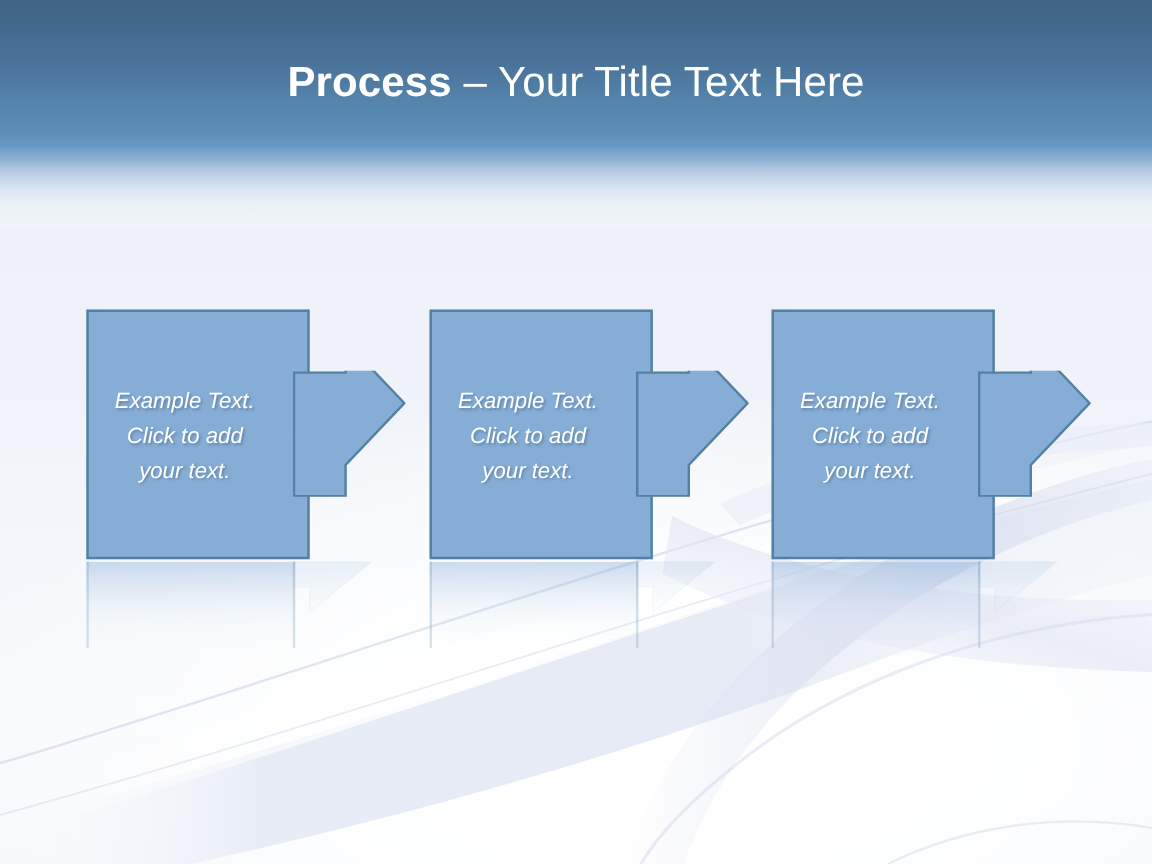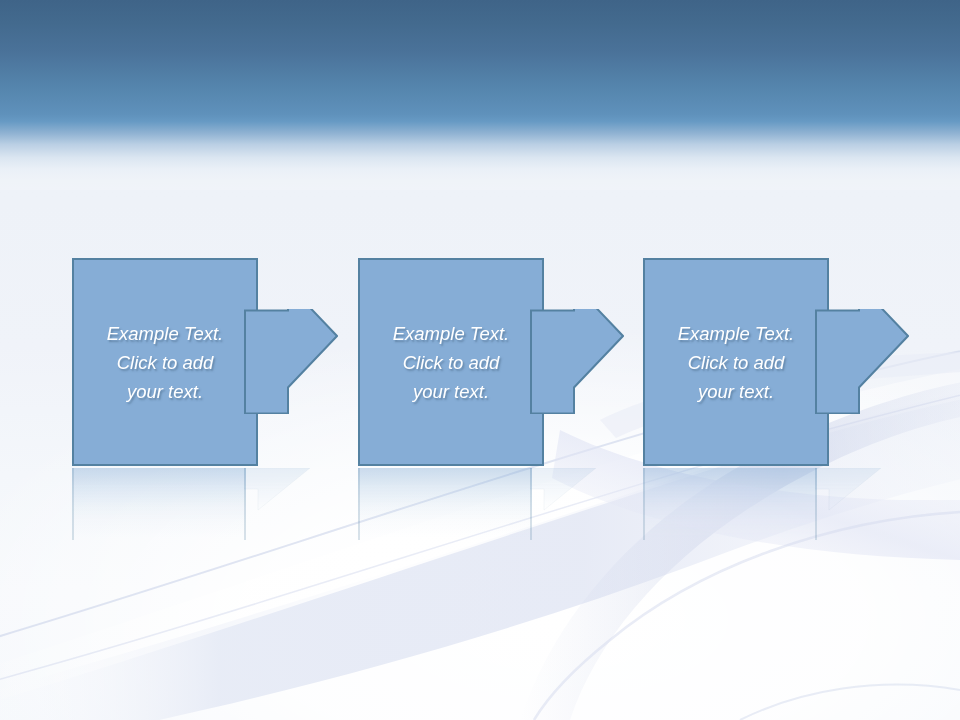--- a/index.html
+++ b/index.html
@@ -96,21 +96,20 @@
     position: absolute;
     top: 0;
     left: 0;
     width: 186px;
     height: 208px;
     box-sizing: border-box;
     background: #86add6;
     border: 2px solid #5481a1;
     display: flex;
     align-items: center;
-    justify-content: center;
   }
 
   .step-text {
     font-style: italic;
     font-weight: normal;
     color: #ffffff;
     font-size: 18.5px;
     line-height: 29px;
     text-align: center;
     width: 160px;
@@ -196,20 +195,23 @@
 
     <path d="M 560,430 C 640,470 760,496 900,500 L 960,500 L 960,560 C 780,556 640,524 552,478 Z" fill="url(#rib4)"></path>
     <path d="M 600,420 C 660,390 760,366 880,356 L 960,352 L 960,372 L 880,378 C 770,388 676,410 616,438 Z" fill="#e9ecf7" fill-opacity="0.6"></path>
 
     <path d="M 960,512 C 830,520 700,566 610,640 C 570,672 546,700 534,720" fill="none" stroke="#d3daee" stroke-opacity="0.5" stroke-width="2.5"></path>
     <path d="M 960,690 C 880,676 800,690 740,720" fill="none" stroke="#cfd6ec" stroke-opacity="0.45" stroke-width="2"></path>
   </svg>
 
   <div class="header"></div>
 
+  <div class="title">
+    <span class="t-strong">Process</span><span class="t-sep"> – </span><span class="t-rest">Your Title Text Here</span>
+  </div>
 
   <div class="process-row">
 
     <div class="step" style="left:72px;">
       <div class="step-reflection"></div>
       <svg class="arrow-reflection" viewBox="0 0 94 60" preserveAspectRatio="none">
         <defs>
           <linearGradient id="arefl1" x1="0" y1="0" x2="0" y2="1">
             <stop offset="0%" stop-color="#86add6" stop-opacity="0.55"></stop>
             <stop offset="100%" stop-color="#86add6" stop-opacity="0"></stop>

